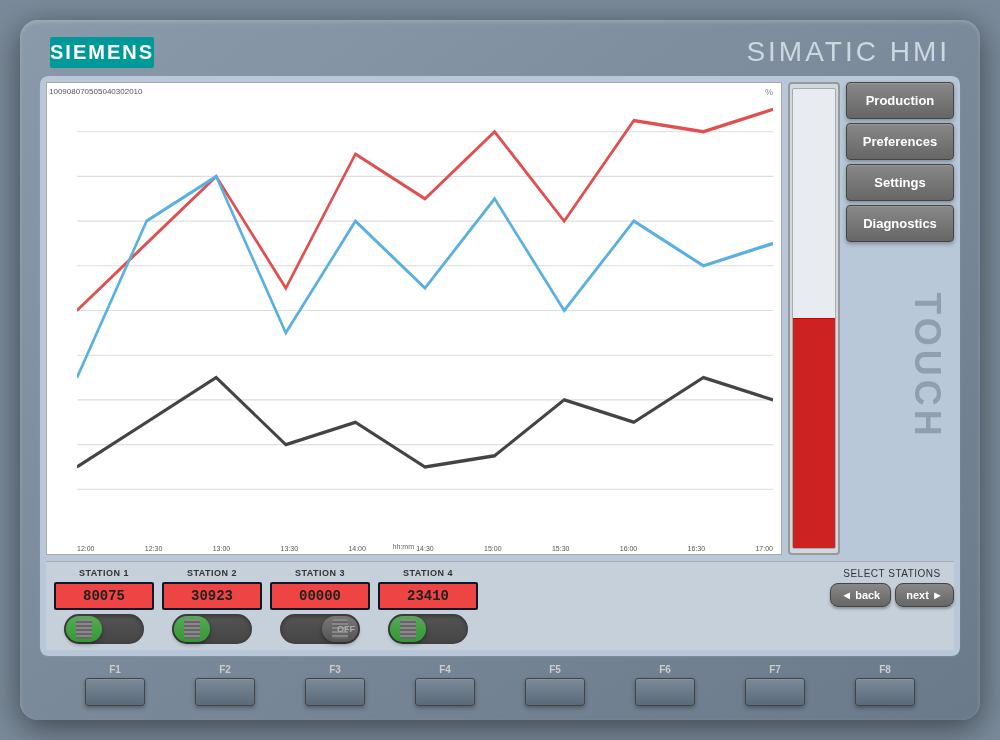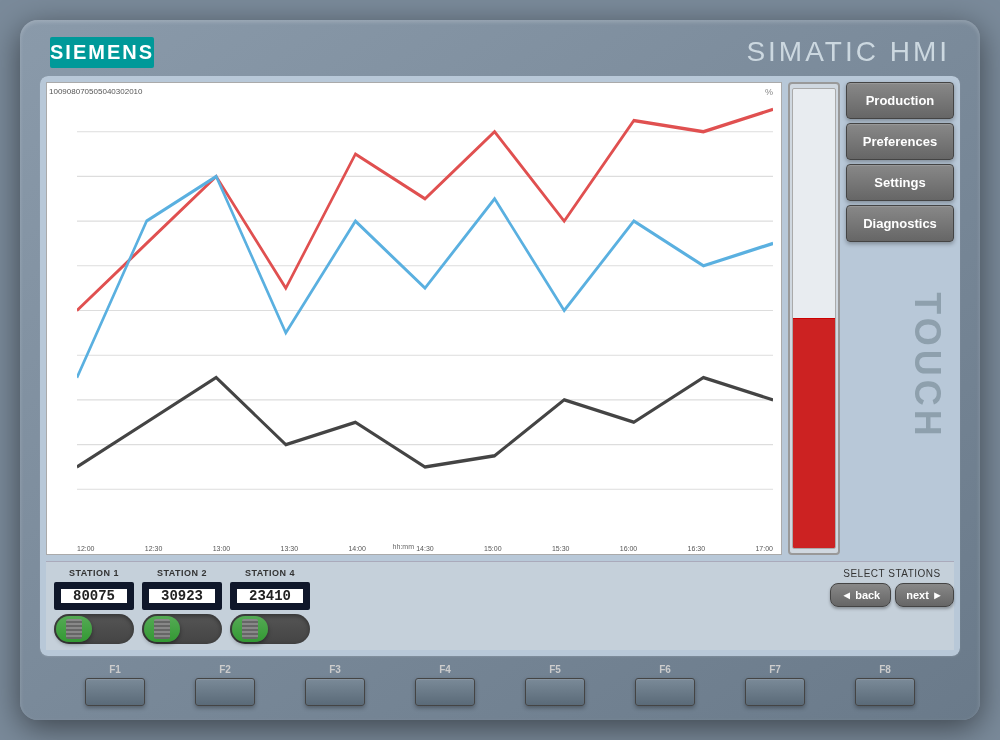--- a/index.html
+++ b/index.html
@@ -144,24 +144,24 @@
     .stations-area {
       flex: 1; display: flex; gap: 8px;
     }
     .station-block {
       display: flex; flex-direction: column; align-items: center; gap: 4px;
     }
     .station-label {
       font-size: 9px; font-weight: bold; color: #333; letter-spacing: 0.5px;
     }
     .station-value {
-      background: #ffffff;
-      border: 7px solid #0f172a;
+      background: #ef4444;
+      border: 2px solid #0f172a;
       border-radius: 2px;
-      width: 80px; height: 28px;
+      width: 100px; height: 28px;
       display: flex; align-items: center; justify-content: center;
       font-size: 14px; font-weight: bold; color: #222;
       font-family: 'Courier New', monospace;
     }
     
     .toggle-switch {
       width: 80px; height: 30px;
       background: linear-gradient(180deg, #555, #444);
       border-radius: 15px;
       display: flex; align-items: center;
@@ -360,20 +360,28 @@
 
           <div class="station-block">
             <div class="station-label">STATION 2</div>
             <div class="station-value">30923</div>
             <div class="toggle-switch toggle-green">
               <span class="toggle-label-on">ON</span>
               <div class="toggle-knob"></div>
             </div>
           </div>
 
+          <div class="station-block">
+            <div class="station-label">STATION 3</div>
+            <div class="station-value">00000</div>
+            <div class="toggle-switch" style="justify-content:flex-end;">
+              <div class="toggle-knob"></div>
+              <span class="toggle-label-off">OFF</span>
+            </div>
+          </div>
 
           <div class="station-block">
             <div class="station-label">STATION 4</div>
             <div class="station-value">23410</div>
             <div class="toggle-switch toggle-green">
               <span class="toggle-label-on">ON</span>
               <div class="toggle-knob"></div>
             </div>
           </div>
         </div>

